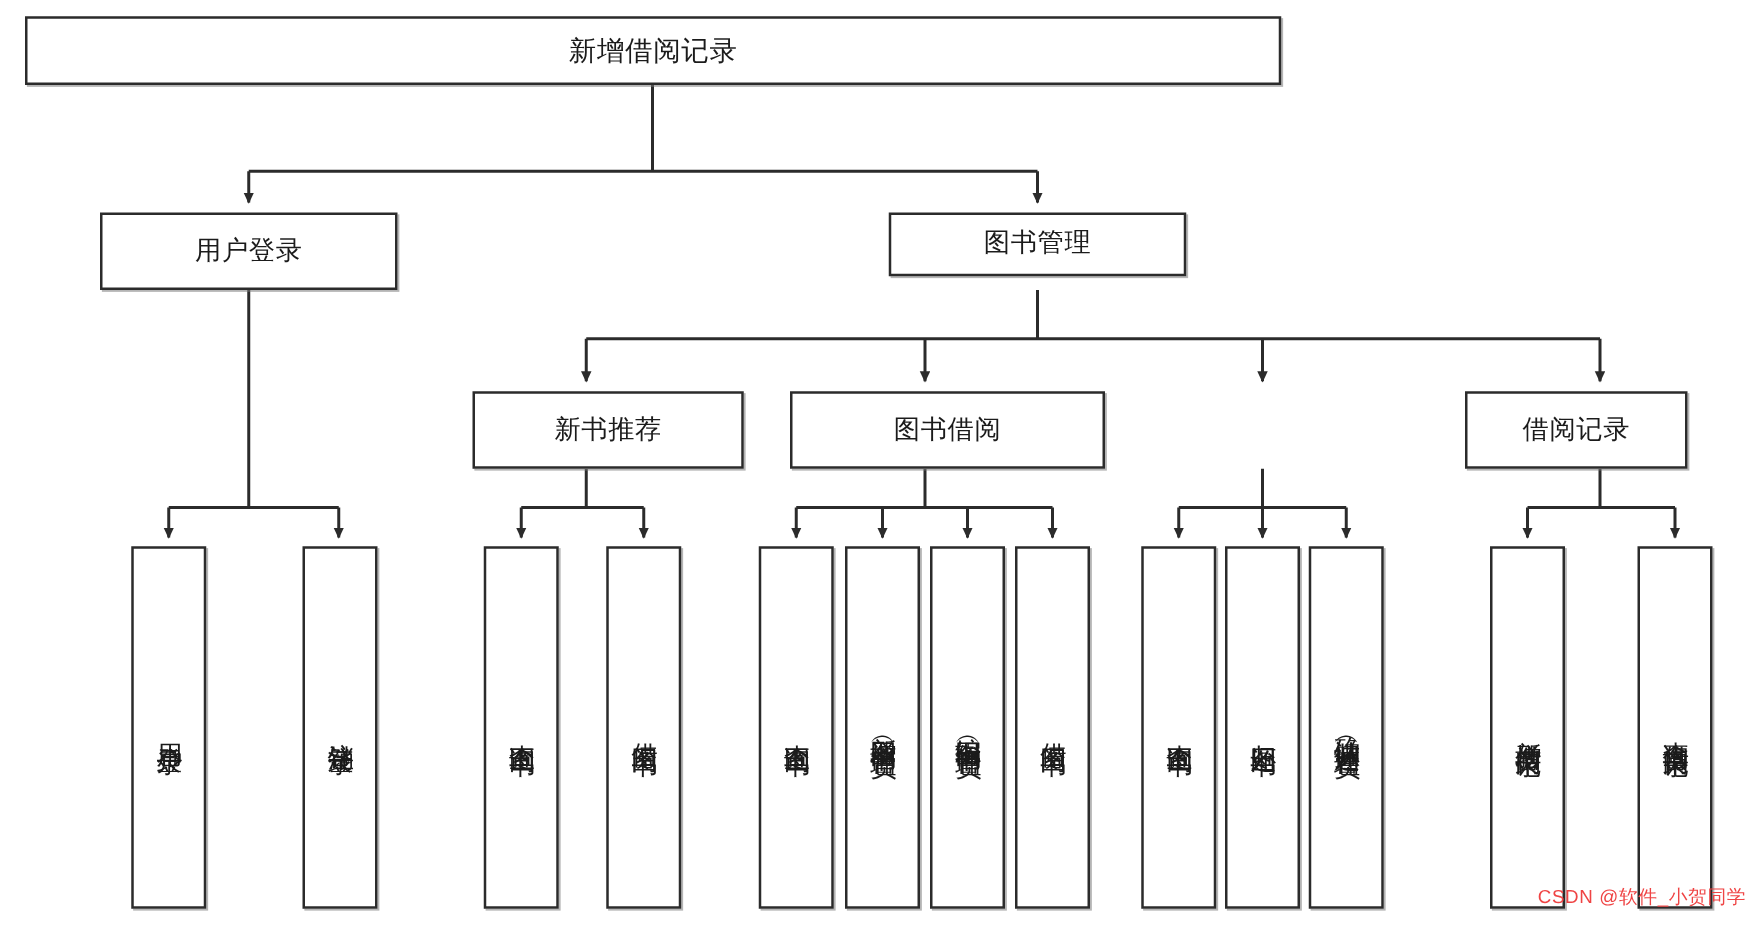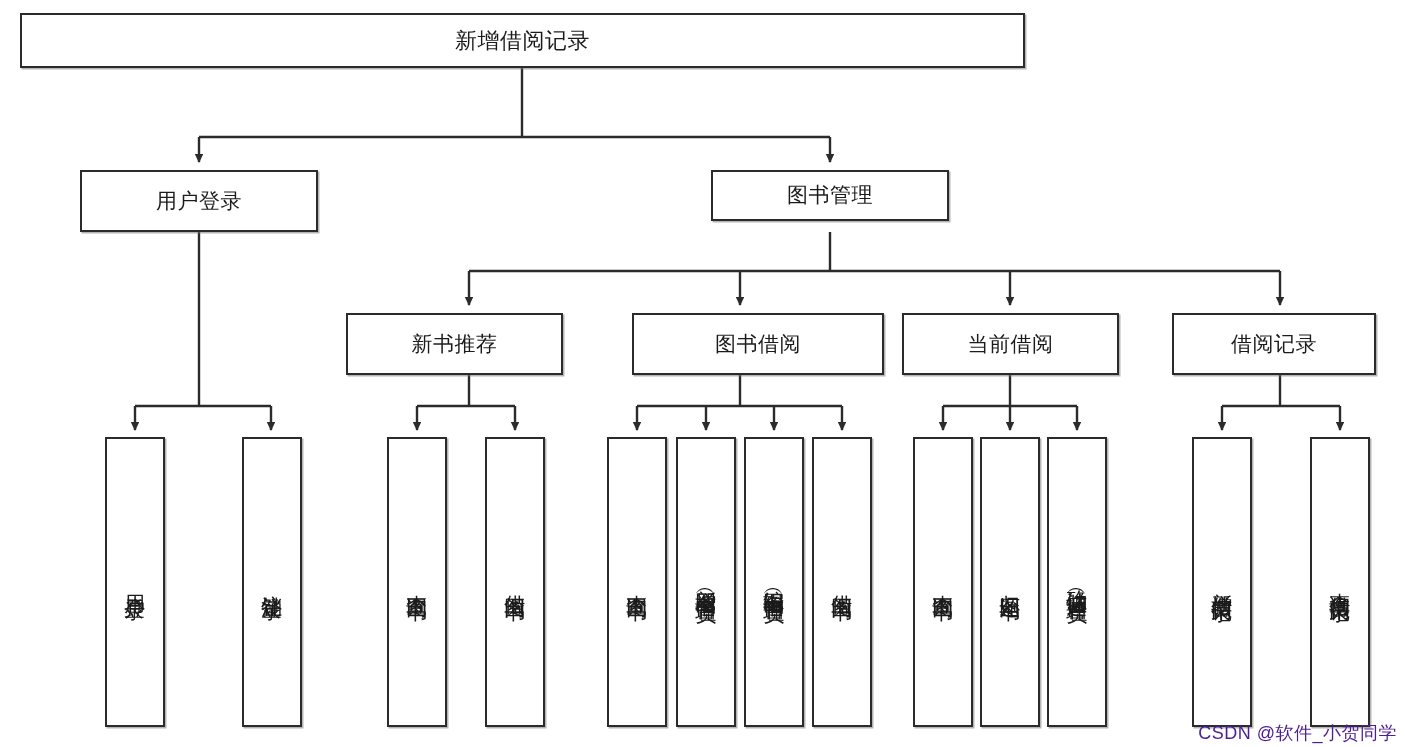--- a/index.html
+++ b/index.html
@@ -60,23 +60,23 @@
     writing-mode: vertical-rl;
     text-orientation: upright;
     font-size: 21px;
     line-height: 1.12;
     letter-spacing: 2px;
     max-height: 100%;
   }
   #watermark {
     position: absolute;
     right: 8px;
-    bottom: 2px;
-    font-size: 18px;
-    color: #4c1d95;
+    bottom: 20px;
+    font-size: 15px;
+    color: #ef4444;
     white-space: nowrap;
     letter-spacing: 0.5px;
   }
 </style>
 </head>
 <body>
 
 <div id="diagram-root">
 
   <svg id="connector-layer" viewBox="0 0 1405 747" xmlns="http://www.w3.org/2000/svg">
@@ -145,30 +145,27 @@
     <span class="node-label">新增借阅记录</span>
   </div>
 
   <div class="node horiz" style="left:80px; top:170px; width:238px; height:62px;">
     <span class="node-label">用户登录</span>
   </div>
   <div class="node horiz" style="left:711px; top:170px; width:238px; height:51px;">
     <span class="node-label">图书管理</span>
   </div>
 
-  <div class="node horiz" style="left:346px; top:313px; width:217px; height:62px;">
+  <div class="node horiz" style="left:378px; top:313px; width:217px; height:62px;">
     <span class="node-label">新书推荐</span>
   </div>
   <div class="node horiz" style="left:632px; top:313px; width:252px; height:62px;">
     <span class="node-label">图书借阅</span>
   </div>
-  <div class="node horiz" style="left:902px; top:313px; width:217px; height:62px;">
-    <span class="node-label">当前借阅</span>
-  </div>
-  <div class="node horiz" style="left:1172px; top:313px; width:204px; height:62px;">
+  <div class="node horiz" style="left:1172px; top:313px; width:178px; height:62px;">
     <span class="node-label">借阅记录</span>
   </div>
 
   <div class="node vert" style="left:105px; top:437px; width:60px; height:290px;">
     <span class="node-label">用户登录</span>
   </div>
   <div class="node vert" style="left:242px; top:437px; width:60px; height:290px;">
     <span class="node-label">注销登录</span>
   </div>
 

